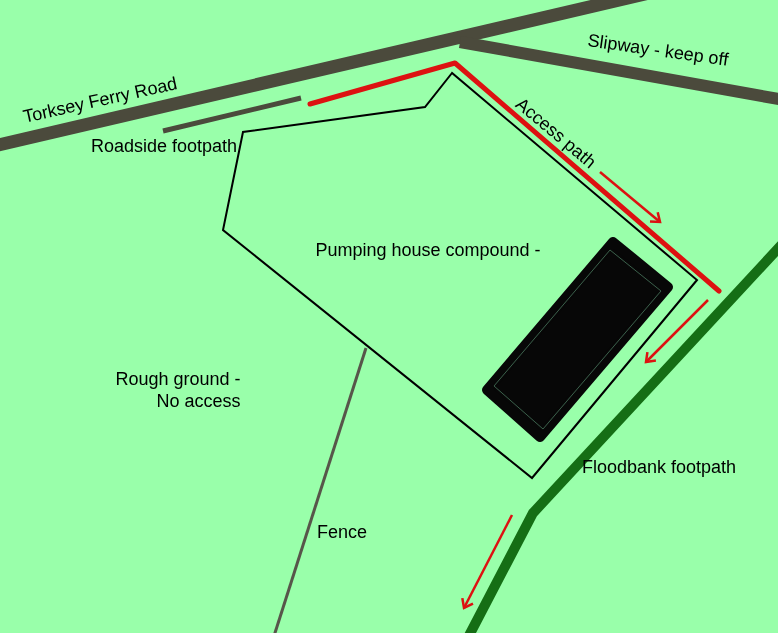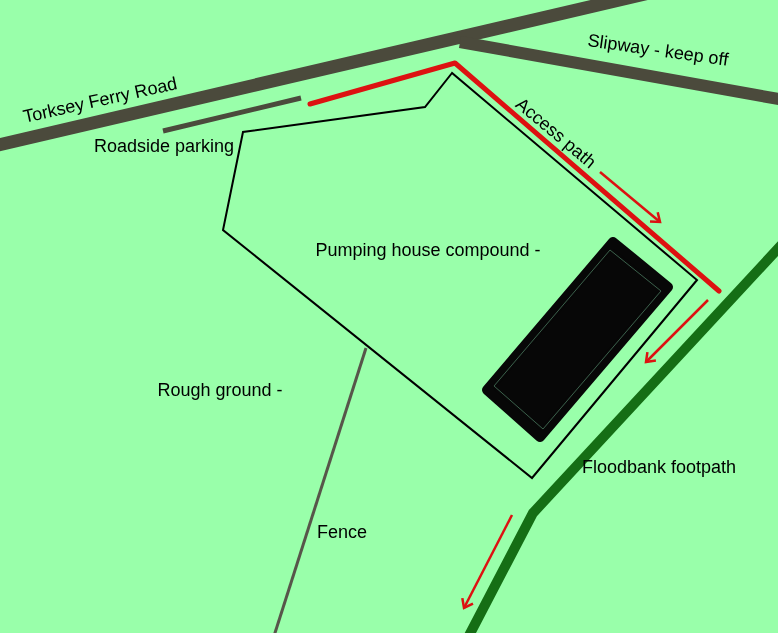--- a/index.html
+++ b/index.html
@@ -58,29 +58,30 @@
       <line x1="600" y1="172" x2="660" y2="222" marker-end="url(#arrowV)" stroke="#dd1111"></line>
       <line x1="708" y1="300" x2="646" y2="362" marker-end="url(#arrowV)" stroke="#dd1111"></line>
       <line x1="512" y1="515" x2="464" y2="608" marker-end="url(#arrowV)" stroke="#dd1111"></line>
     </g>
   </svg>
 
   <div class="label" style="left:100px; top:100px; transform:translate(-50%,-50%) rotate(-12.5deg);">Torksey Ferry Road</div>
 
   <div class="label" style="left:658px; top:50px; transform:translate(-50%,-50%) rotate(8deg);">Slipway - keep off</div>
 
-  <div class="label" style="left:164px; top:146px;">Roadside parking</div>
+  <div class="label" style="left:164px; top:146px;">Roadside footpath</div>
 
   <div class="label" style="left:556px; top:133px; transform:translate(-50%,-50%) rotate(40deg);">Access path</div>
 
   <div class="label center" style="left:428px; top:250px;">
     <span class="line">Pumping house compound -</span>
   </div>
 
-  <div class="label center" style="left:178px; top:390px;margin-left:42px;">
+  <div class="label center" style="left:178px; top:390px;">
     <span class="line">Rough ground -</span>
+    <span class="line">No access</span>
   </div>
 
   <div class="label" style="left:342px; top:532px;">Fence</div>
 
   <div class="label" style="left:659px; top:467px;text-align:right;">Floodbank footpath</div>
 
 </div>
 
 </body></html>

